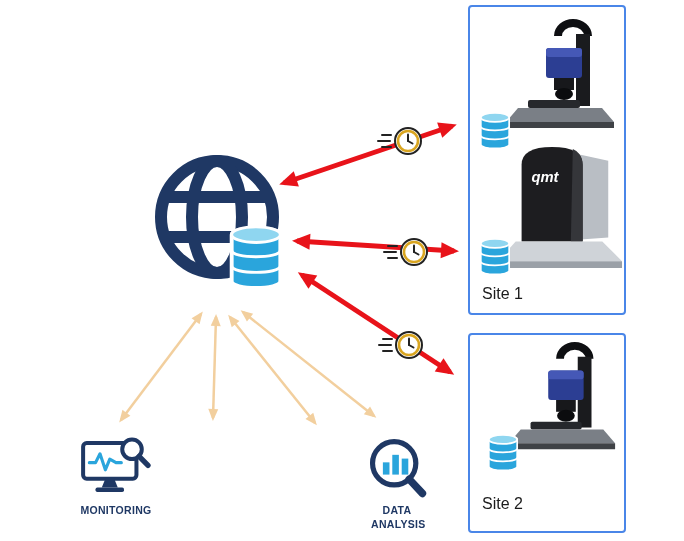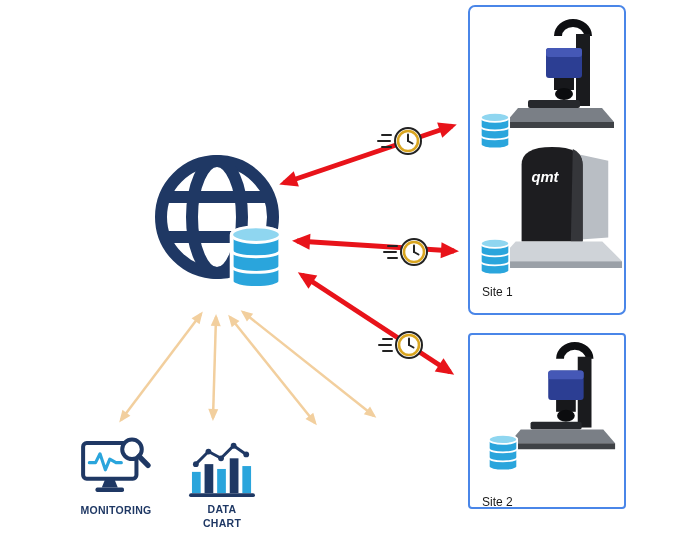--- a/index.html
+++ b/index.html
@@ -15,24 +15,24 @@
 
   
   .globe { left:151px; top:151px; width:132px; height:132px; z-index:2; }
   .hub-db { left:224px; top:222px; width:64px; height:72px; z-index:3; }
 
   
   .site-box {
     position:absolute; border:2px solid #4a86e8; border-radius:4px;
     background:#ffffff; z-index:2;
   }
-  .site1 { left:468px; top:5px;   width:158px; height:310px;border-radius:7px; }
-  .site2 { left:468px; top:333px; width:158px; height:176px; }
+  .site1 { left:468px; top:5px;   width:158px; height:310px; }
+  .site2 { left:468px; top:333px; width:158px; height:200px; }
   .site-label {
-    position:absolute; left:12px; font-size:12px; color:#1a1a1a;
+    position:absolute; left:12px; font-size:16px; color:#1a1a1a;
   }
   .site1 .site-label { top:278px; }
   .site2 .site-label { top:160px; }
 
   .inst1a { left:30px; top:10px;  width:120px; height:122px; }
   .inst2  { left:33px; top:6px;   width:118px; height:118px; }
   .qmt    { left:26px; top:132px; width:128px; height:138px; }
   .db-sm  { width:34px; height:44px; }
   .db-s1a { left:8px;  top:102px; }
   .db-s1b { left:8px;  top:228px; }
@@ -199,35 +199,28 @@
         <polyline points="10,30 17,30 22,20 28,38 33,26 40,30 46,30" fill="none" stroke="#2aa5dc" stroke-width="3.5" stroke-linejoin="round" stroke-linecap="round"></polyline>
         <polygon points="28,48 38,48 42,58 24,58" fill="#1f3864"></polygon>
         <rect x="17" y="58" width="32" height="5" rx="2" fill="#1f3864"></rect>
         <circle cx="58" cy="15" r="11" fill="#ffffff" stroke="#1f3864" stroke-width="4.5"></circle>
         <line x1="66" y1="23" x2="76" y2="33" stroke="#1f3864" stroke-width="6" stroke-linecap="round"></line>
       </svg>
     </span>
     <div class="output-label">MONITORING</div>
   </div>
 
-  <div class="output out-datachart">
+
+
+  <div class="output out-dataanalysis">
     <span class="icon-wrap">
-      <svg width="70" height="62" viewBox="0 0 72 64">
-        <rect x="5" y="36" width="9" height="22" fill="#2aa5dc"></rect>
-        <rect x="18" y="28" width="9" height="30" fill="#1f3864"></rect>
-        <rect x="31" y="33" width="9" height="25" fill="#2aa5dc"></rect>
-        <rect x="44" y="22" width="9" height="36" fill="#1f3864"></rect>
-        <rect x="57" y="30" width="9" height="28" fill="#2aa5dc"></rect>
-        <polyline points="9,28 22,15 35,22 48,9 61,18" fill="none" stroke="#1f3864" stroke-width="3"></polyline>
-        <circle cx="9" cy="28" r="3" fill="#1f3864"></circle>
-        <circle cx="22" cy="15" r="3" fill="#1f3864"></circle>
-        <circle cx="35" cy="22" r="3" fill="#1f3864"></circle>
-        <circle cx="48" cy="9" r="3" fill="#1f3864"></circle>
-        <circle cx="61" cy="18" r="3" fill="#1f3864"></circle>
-        <rect x="2" y="58" width="68" height="4" rx="2" fill="#1f3864"></rect>
+      <svg width="64" height="64" viewBox="0 0 66 68">
+        <circle cx="30" cy="29" r="23" fill="none" stroke="#1f3864" stroke-width="5.5"></circle>
+        <rect x="18" y="28" width="7" height="13" fill="#2aa5dc"></rect>
+        <rect x="28" y="20" width="7" height="21" fill="#2aa5dc"></rect>
+        <rect x="38" y="24" width="7" height="17" fill="#2aa5dc"></rect>
+        <line x1="46" y1="46" x2="60" y2="61" stroke="#1f3864" stroke-width="8" stroke-linecap="round"></line>
       </svg>
     </span>
-    <div class="output-label two-line">DATA CHART</div>
-  </div>
-
-
+    <div class="output-label two-line">DATA ANALYSIS</div>
+  </div>
 
 </div>
 
 </body></html>

